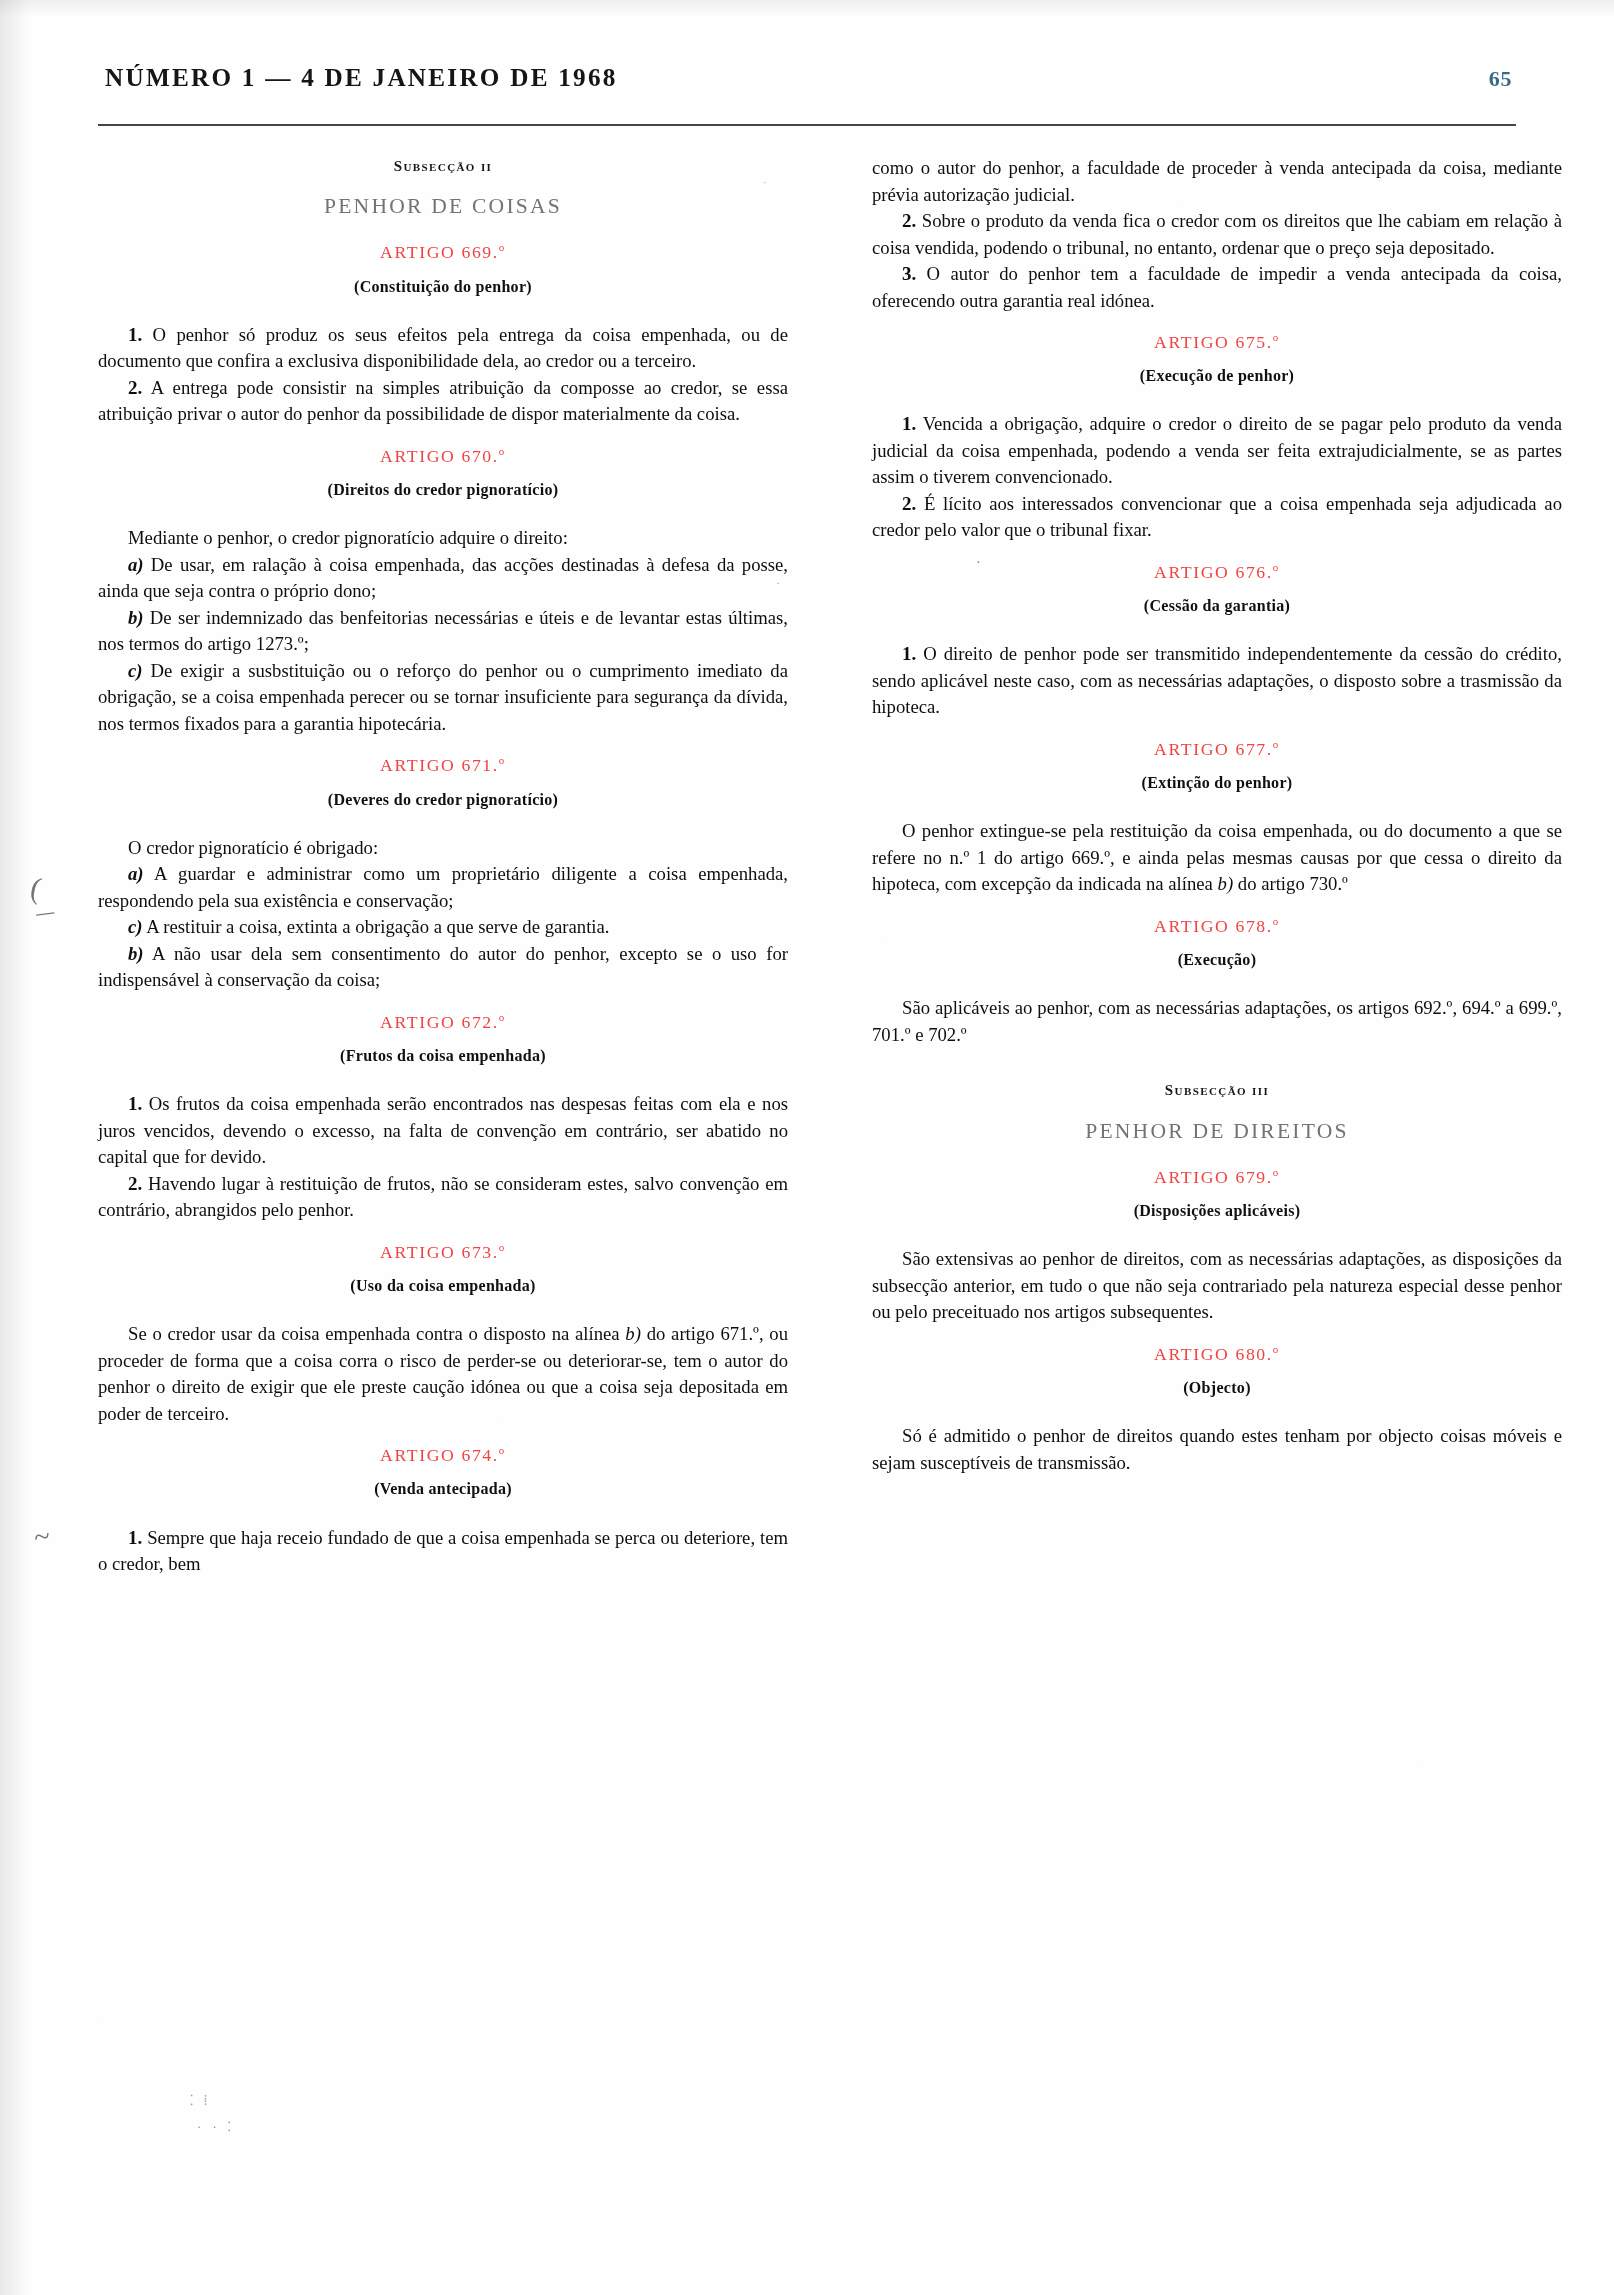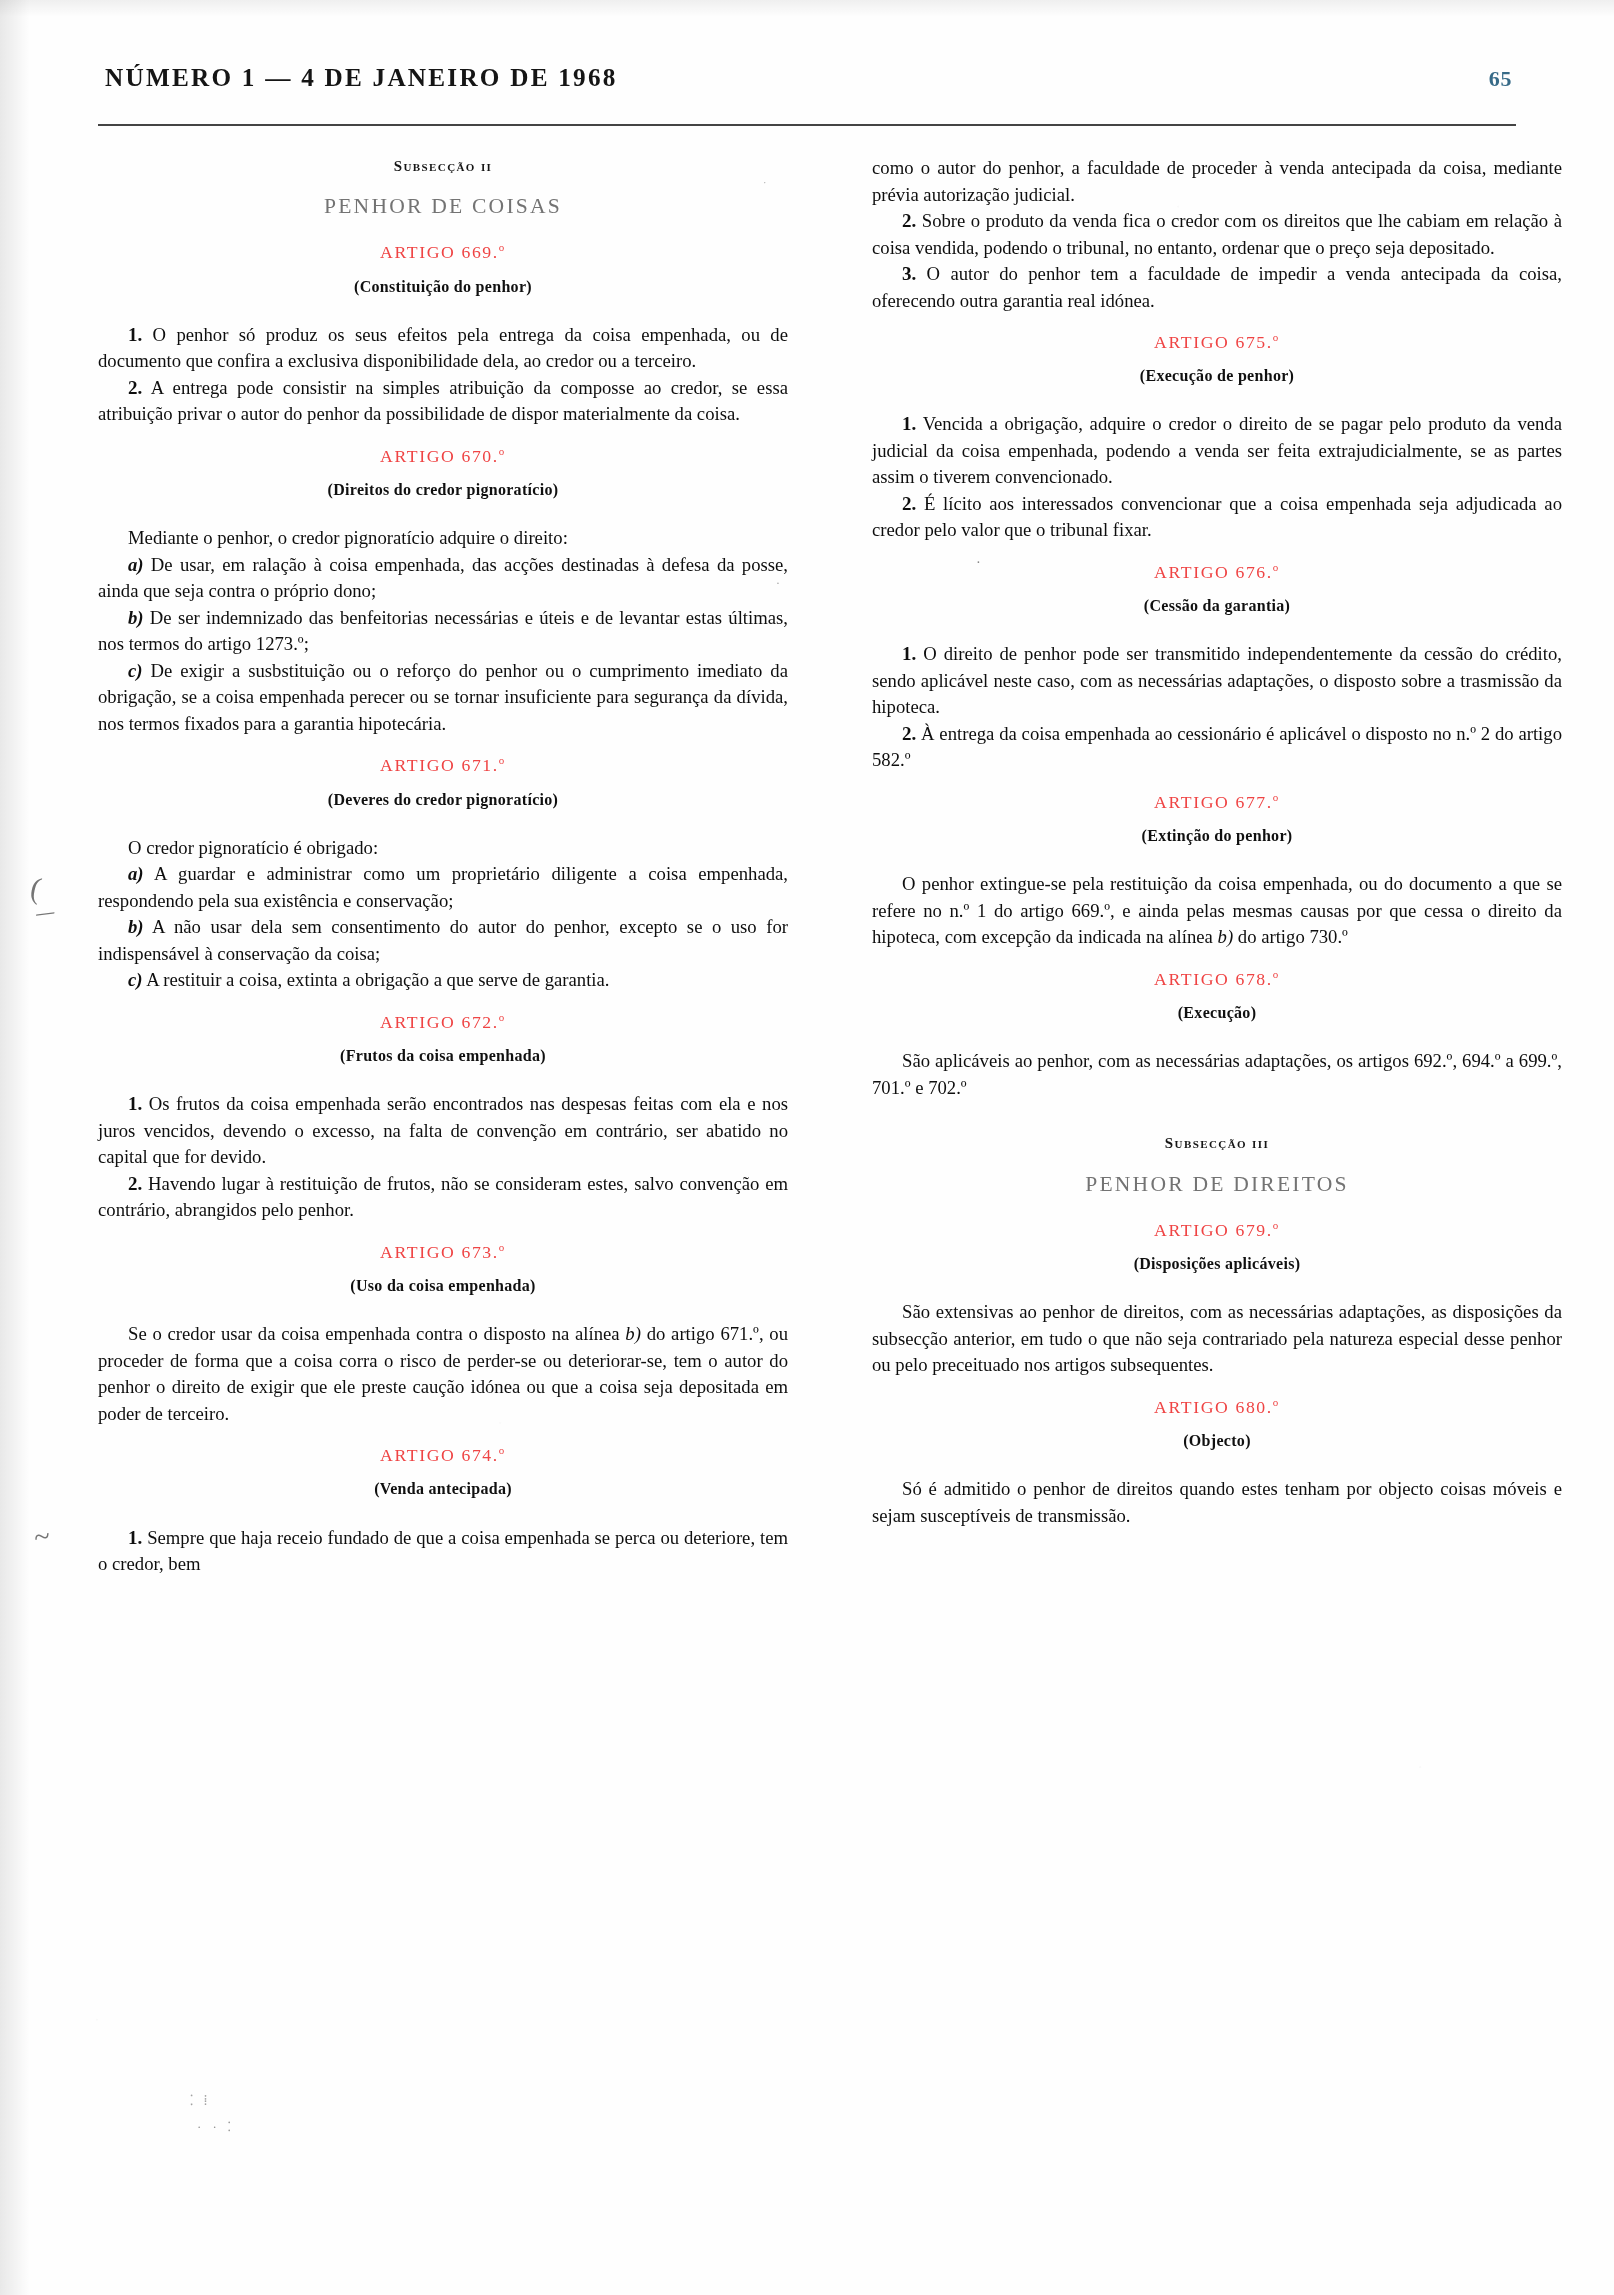--- a/index.html
+++ b/index.html
@@ -235,22 +235,22 @@
       <p class="body">Mediante o penhor, o credor pignoratício adquire o direito:</p>
       <p class="body"><span class="alin">a)</span><span> De usar, em ralação à coisa empenhada, das acções destinadas à defesa da posse, ainda que seja contra o próprio dono;</span></p>
       <p class="body"><span class="alin">b)</span><span> De ser indemnizado das benfeitorias necessárias e úteis e de levantar estas últimas, nos termos do artigo 1273.º;</span></p>
       <p class="body"><span class="alin">c)</span><span> De exigir a susbstituição ou o reforço do penhor ou o cumprimento imediato da obrigação, se a coisa empenhada perecer ou se tornar insuficiente para segurança da dívida, nos termos fixados para a garantia hipotecária.</span></p>
 
       <div class="artigo"><span>ARTIGO 671.</span><span class="ord">o</span></div>
       <div class="epigraph">(Deveres do credor pignoratício)</div>
       <div class="gap-sm"></div>
       <p class="body">O credor pignoratício é obrigado:</p>
       <p class="body"><span class="alin">a)</span><span> A guardar e administrar como um proprietário diligente a coisa empenhada, respondendo pela sua existência e conservação;</span></p>
+      <p class="body"><span class="alin">c)</span><span> A restituir a coisa, extinta a obrigação a que serve de garantia.</span></p>
       <p class="body"><span class="alin">b)</span><span> A não usar dela sem consentimento do autor do penhor, excepto se o uso for indispensável à conservação da coisa;</span></p>
-      <p class="body"><span class="alin">c)</span><span> A restituir a coisa, extinta a obrigação a que serve de garantia.</span></p>
 
       <div class="artigo"><span>ARTIGO 672.</span><span class="ord">o</span></div>
       <div class="epigraph">(Frutos da coisa empenhada)</div>
       <div class="gap-sm"></div>
       <p class="body"><span class="num">1.</span><span> Os frutos da coisa empenhada serão encontrados nas despesas feitas com ela e nos juros vencidos, devendo o excesso, na falta de convenção em contrário, ser abatido no capital que for devido.</span></p>
       <p class="body"><span class="num">2.</span><span> Havendo lugar à restituição de frutos, não se consideram estes, salvo convenção em contrário, abrangidos pelo penhor.</span></p>
 
       <div class="artigo"><span>ARTIGO 673.</span><span class="ord">o</span></div>
       <div class="epigraph">(Uso da coisa empenhada)</div>
       <div class="gap-sm"></div>
@@ -272,21 +272,20 @@
       <div class="artigo"><span>ARTIGO 675.</span><span class="ord">o</span></div>
       <div class="epigraph">(Execução de penhor)</div>
       <div class="gap-sm"></div>
       <p class="body"><span class="num">1.</span><span> Vencida a obrigação, adquire o credor o direito de se pagar pelo produto da venda judicial da coisa empenhada, podendo a venda ser feita extrajudicialmente, se as partes assim o tiverem convencionado.</span></p>
       <p class="body"><span class="num">2.</span><span> É lícito aos interessados convencionar que a coisa empenhada seja adjudicada ao credor pelo valor que o tribunal fixar.</span></p>
 
       <div class="artigo"><span>ARTIGO 676.</span><span class="ord">o</span></div>
       <div class="epigraph">(Cessão da garantia)</div>
       <div class="gap-sm"></div>
       <p class="body"><span class="num">1.</span><span> O direito de penhor pode ser transmitido independentemente da cessão do crédito, sendo aplicável neste caso, com as necessárias adaptações, o disposto sobre a trasmissão da hipoteca.</span></p>
-      <p class="body"><span class="num">2.</span><span> À entrega da coisa empenhada ao cessionário é aplicável o disposto no n.º 2 do artigo 582.º</span></p>
 
       <div class="artigo"><span>ARTIGO 677.</span><span class="ord">o</span></div>
       <div class="epigraph">(Extinção do penhor)</div>
       <div class="gap-sm"></div>
       <p class="body"><span>O penhor extingue-se pela restituição da coisa empenhada, ou do documento a que se refere no n.º 1 do artigo 669.º, e ainda pelas mesmas causas por que cessa o direito da hipoteca, com excepção da indicada na alínea </span><span class="it">b)</span><span> do artigo 730.º</span></p>
 
       <div class="artigo"><span>ARTIGO 678.</span><span class="ord">o</span></div>
       <div class="epigraph">(Execução)</div>
       <div class="gap-sm"></div>
       <p class="body">São aplicáveis ao penhor, com as necessárias adaptações, os artigos 692.º, 694.º a 699.º, 701.º e 702.º</p>

